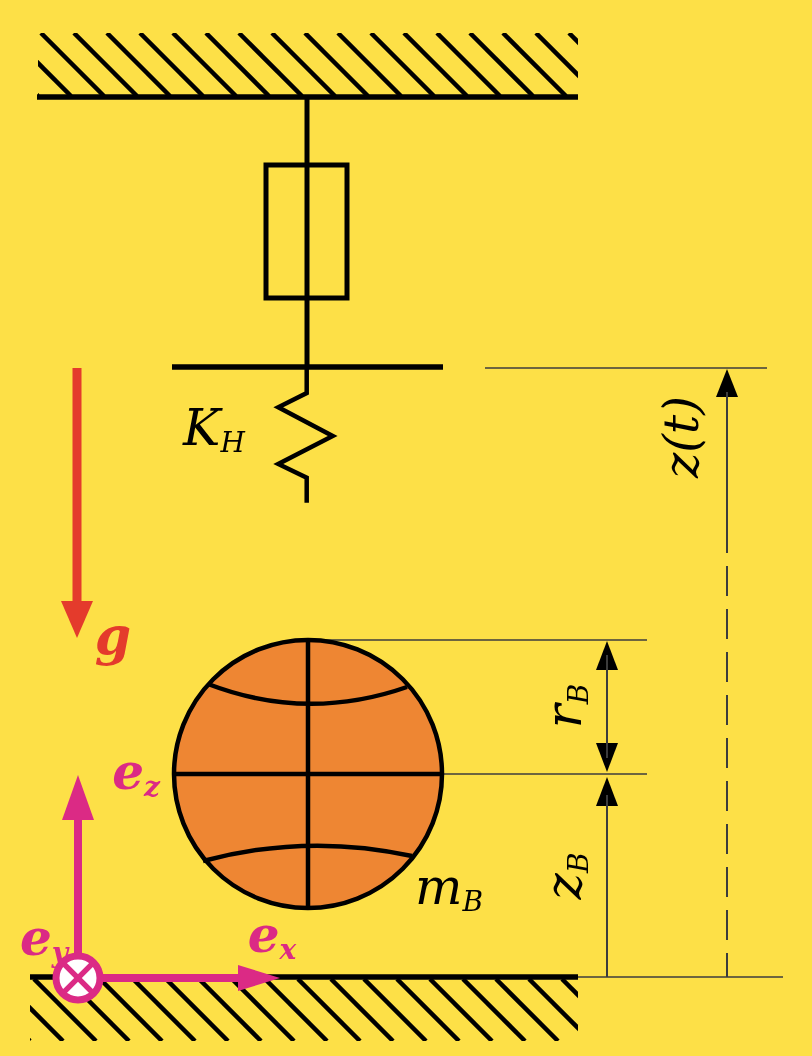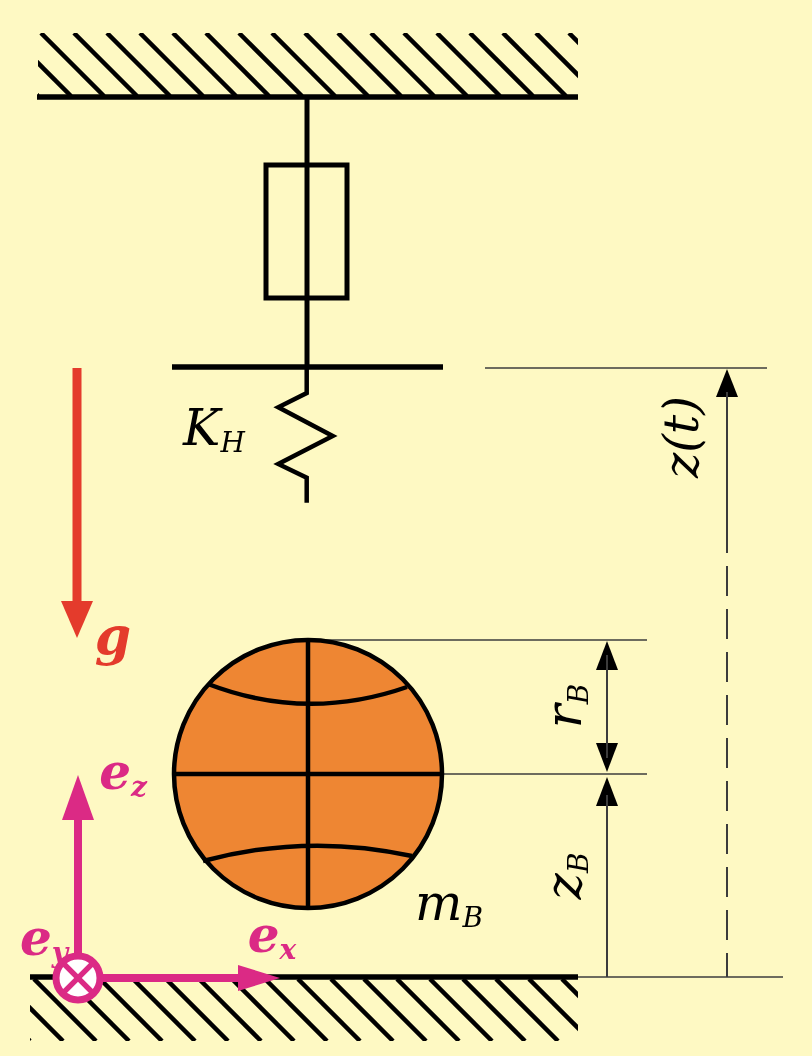--- a/index.html
+++ b/index.html
@@ -3,21 +3,21 @@
 <meta charset="utf-8">
 <style>
   :root{
     --ink:#000000;
     --dim:#3C3C3C;
     --ball:#EE8633;
     --axes:#DB2A85;
     --grav:#E43B2C;
   }
   html,body{margin:0;padding:0;background:#ffffff;}
-  #stage{position:relative;width:812px;height:1056px;background:#fef9c3;overflow:hidden;
+  #stage{position:relative;width:812px;height:1056px;background:#fde047;overflow:hidden;
          font-family:"DejaVu Serif",serif;}
   svg{position:absolute;left:0;top:0;}
   .hatch line{stroke:var(--ink);stroke-width:4.5;}
   .thick{stroke:var(--ink);fill:none;}
   .thin{stroke:var(--dim);stroke-width:1.7;fill:none;}
   .dimline{stroke:var(--dim);stroke-width:2;fill:none;}
   .head{fill:var(--ink);stroke:none;}
   .lbl{position:absolute;transform:translate(-50%,-50%);font-style:italic;font-size:50px;
        line-height:1;color:var(--ink);white-space:nowrap;z-index:5;}
   .lbl .sub{font-size:28px;vertical-align:-0.28em;}
@@ -139,37 +139,37 @@
   </svg>
 
   <div class="lbl" style="left:214px;top:430px;">
     <span class="main">K</span><span class="sub">H</span>
   </div>
 
   <div class="lbl grav" style="left:113px;top:636px;">
     <span class="main">g</span>
   </div>
 
-  <div class="lbl" style="left:449px;top:889px;margin-top:16px;">
+  <div class="lbl" style="left:449px;top:889px;">
     <span class="main">m</span><span class="sub">B</span>
   </div>
 
   <div class="lbl rot" style="left:681px;top:437px;font-size:48px;">
     <span class="main">z(t)</span>
   </div>
 
   <div class="lbl rot" style="left:566px;top:706px;">
     <span class="main">r</span><span class="sub">B</span>
   </div>
 
   <div class="lbl rot" style="left:566px;top:876px;">
     <span class="main">z</span><span class="sub">B</span>
   </div>
 
-  <div class="lbl vec" style="left:123px;top:774px;font-style:italic;">
+  <div class="lbl vec" style="left:136px;top:774px;font-style:italic;">
     <span class="main">e</span><span class="sub">z</span>
   </div>
 
   <div class="lbl vec" style="left:272px;top:937px;font-style:italic;">
     <span class="main">e</span><span class="sub">x</span>
   </div>
 
   <div class="lbl vec" style="left:44px;top:940px;">
     <span class="main">e</span><span class="sub">y</span>
   </div>

